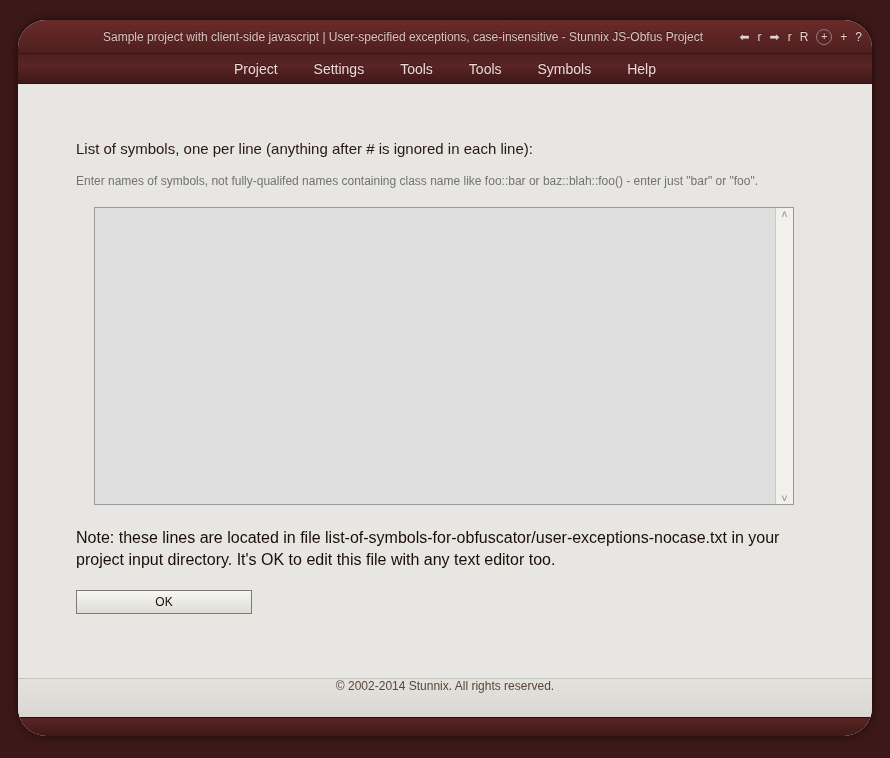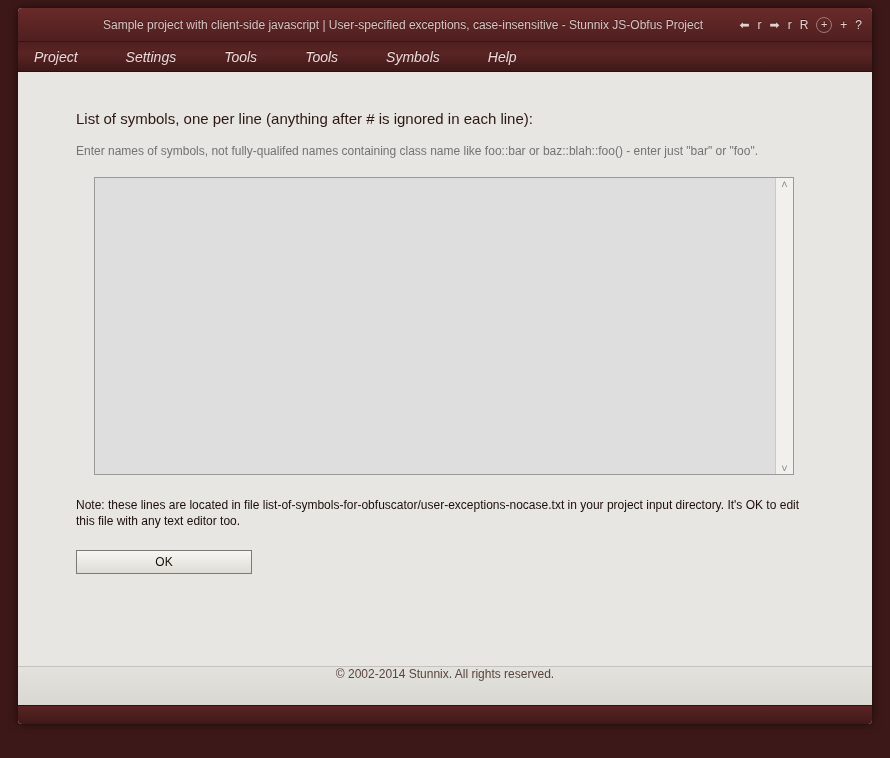--- a/index.html
+++ b/index.html
@@ -5,23 +5,23 @@
 * { margin: 0; padding: 0; box-sizing: border-box; }
 body {
   width: 890px;
   height: 758px;
   background: #3d1818;
   font-family: Arial, Helvetica, sans-serif;
   overflow: hidden;
 }
 .window {
   position: absolute;
-  top: 8px; left: 18px;
+  top: 20px; left: 18px;
   width: 854px; height: 716px;
-  border-radius: 4px;
+  border-radius: 28px;
   overflow: hidden;
   box-shadow: 0 0 8px rgba(0,0,0,0.6), inset 0 0 1px rgba(255,255,255,0.25);
   background: #e7e6e2;
 }
 .titlebar {
   height: 34px;
   background: linear-gradient(#6a2a2a, #4f1f1f);
   display: flex;
   align-items: center;
   color: #d8c4c4;
@@ -39,38 +39,37 @@
 }
 .tool-round {
   width: 16px; height: 16px; border: 1px solid #a17878; border-radius: 50%;
   font-size: 11px; line-height: 1;
 }
 .menubar {
   height: 30px;
   background: linear-gradient(#4f1f1f, #5a2424 40%, #3f1818);
   display: flex;
   align-items: center;
-  justify-content: flex-start;
-  gap: 16px;
+  justify-content: center;
+  gap: 4px;
   border-bottom: 1px solid #2e1010;
-  font-style: italic;
 }
 .menu-item {
   color: #ecdada;
   font-size: 14px;
   padding: 6px 16px;
   cursor: pointer;
   text-shadow: 0 -1px 0 rgba(0,0,0,0.4);
   border-radius: 4px 4px 0 0;
 }
 .content {
   position: absolute;
   top: 64px; left: 0; right: 0; bottom: 40px;
   background: #e7e6e2;
-  padding: 38px 58px 20px 58px;
+  padding: 56px 58px 20px 58px;
   color: #25130d;
 }
 .heading { font-size: 15px; margin-bottom: 16px; color: #2b1710; }
 .instruct { font-size: 12px; line-height: 1.35; margin-bottom: 18px; color: #737373; }
 .textarea-wrap {
   margin-left: 18px;
   width: 700px;
   height: 298px;
   background: #fff;
   border: 1px solid #9a9a9a;
@@ -84,21 +83,21 @@
   font-size: 12px;
   padding: 4px;
 }
 .scroll {
   position: absolute; right: 0; top: 0; bottom: 0; width: 18px;
   background: #f1f0ed;
   border-left: 1px solid #c8c8c8;
   display: flex; flex-direction: column; justify-content: space-between; align-items: center;
   color: #8a8a8a; font-size: 11px;
 }
-.note { font-size: 12px; line-height: 1.35; margin-top: 22px; color: #1b0e08; }
+.note { font-size: 16px; line-height: 1.35; margin-top: 22px; color: #1b0e08; }
 .buttons { margin-top: 20px; display: flex; gap: 2px; }
 .btn {
   width: 176px; height: 24px;
   background: linear-gradient(#f7f6f2, #ddddd6);
   border: 1px solid #7a7a78;
   font-size: 12px; color: #1b0e08;
   cursor: pointer;
 }
 .footer {
   position: absolute;

